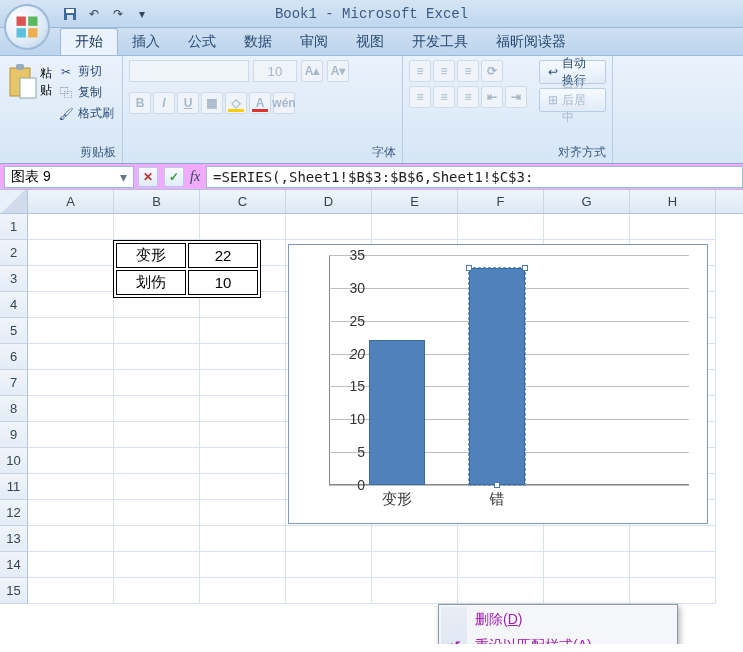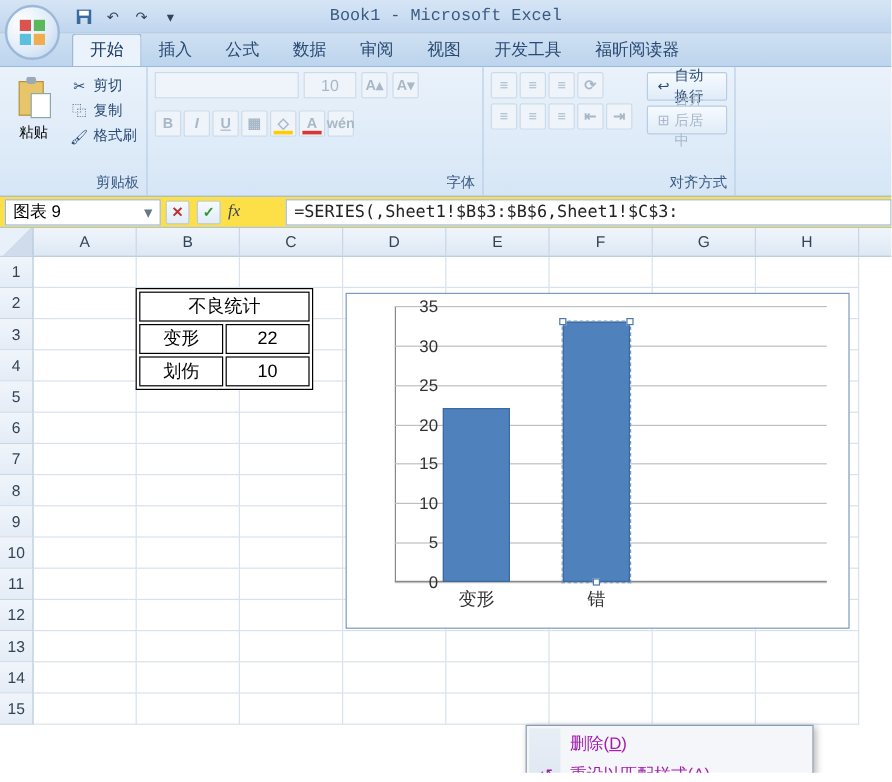--- a/index.html
+++ b/index.html
@@ -17,46 +17,46 @@
   .tabs { height: 28px; background: linear-gradient(#cfe0f2, #bcd4ed); display: flex; align-items: flex-end; padding-left: 60px; border-bottom: 1px solid #9db9d9; }
   .tab { padding: 4px 14px; color: #2a4a72; font-size: 14px; cursor: pointer; }
   .tab.active { background: #eaf2fb; border: 1px solid #9db9d9; border-bottom: none; border-radius: 3px 3px 0 0; color: #1a3a62; }
 
   
   .ribbon { height: 108px; background: linear-gradient(#eaf2fb, #d6e6f6); display: flex; border-bottom: 1px solid #8aa9cd; }
   .group { border-right: 1px solid #b8cde4; padding: 4px 6px 2px; display: flex; flex-direction: column; justify-content: space-between; }
   .group-label { text-align: right; color: #3b5a82; font-size: 12px; padding-top: 2px; }
   .group-body { flex: 1; display: flex; gap: 6px; align-items: flex-start; }
 
-  .paste-big { width: 44px; display: flex; flex-direction: column; align-items: center; gap: 2px; padding-top: 4px; text-align: center; }
+  .paste-big { width: 44px; display: flex; flex-direction: row; align-items: center; gap: 2px; padding-top: 4px; text-align: center; }
   .paste-big .icon { width: 32px; height: 36px; }
   .clip-list { display: flex; flex-direction: column; gap: 2px; padding-top: 2px; }
   .clip-list div { display: flex; align-items: center; gap: 4px; color: #2a4a72; padding: 1px 2px; }
   .small-ico { width: 16px; height: 16px; display:inline-flex; align-items:center; justify-content:center; }
 
   .font-group { width: 280px; }
   .font-row1 { display: flex; gap: 4px; }
   .font-name { width: 120px; height: 22px; background: #fff; border: 1px solid #9db9d9; font-size: 13px; padding: 0 4px; color:#6a7a8a;}
   .font-size { width: 44px; height: 22px; background: #fff; border: 1px solid #9db9d9; text-align: center; color:#6a7a8a;}
   .ribbon-btn { width: 22px; height: 22px; border: 1px solid #b8cde4; background: linear-gradient(#f6faff, #e0ecf8); display: inline-flex; align-items: center; justify-content: center; font-weight: bold; color: #345; border-radius:2px;}
   .font-row2 { display: flex; gap: 2px; margin-top: 4px; }
   .disabled { color: #a8b8c8 !important; background:#eef4fa; border-color:#cddbe9; }
 
   .align-group { width: 210px; }
   .align-rows { display:flex; flex-direction:column; gap:4px; }
   .align-row { display:flex; gap:2px; }
   .wrap-btn { height:24px; border:1px solid #b8cde4; background:linear-gradient(#f6faff,#e0ecf8); padding:0 8px; display:flex; align-items:center; gap:4px; color:#2a4a72; border-radius:2px;}
   .merge-btn { height:24px; border:1px solid #b8cde4; background:linear-gradient(#f6faff,#e0ecf8); padding:0 8px; display:flex; align-items:center; gap:4px; color:#2a4a72; border-radius:2px;}
 
   
-  .formula-bar { height: 26px; background: #fde047; display: flex; align-items: center; border-bottom: 1px solid #b0c4db; }
+  .formula-bar { height: 26px; background: #f0abfc; display: flex; align-items: center; border-bottom: 1px solid #b0c4db; }
   .name-box { width: 130px; height: 22px; background: #fff; border: 1px solid #9db9d9; margin: 0 4px; padding: 0 6px; display:flex; align-items:center; justify-content:space-between; font-size:14px; }
   .fx-area { display:flex; align-items:center; gap:6px; flex:1; }
   .fx-icon { font-style: italic; color:#345; font-family: "Times New Roman", serif; font-size:14px; }
-  .formula-input { flex:1; height:22px; background:#fff; border:1px solid #9db9d9; padding:0 6px; font-family: "Consolas", monospace; font-size:14px; color:#222;margin-left:32px; }
+  .formula-input { flex:1; height:22px; background:#fff; border:1px solid #9db9d9; padding:0 6px; font-family: "Consolas", monospace; font-size:14px; color:#222; }
 
   
   .col-headers { height: 24px; background: linear-gradient(#f0f5fb,#dde8f4); display:flex; border-bottom:1px solid #b0c4db; }
   .corner { width: 28px; border-right:1px solid #b0c4db; background: linear-gradient(135deg, #e8f0fa 50%, #d0dceb 50%); }
   .col-h { width: 86px; text-align:center; border-right:1px solid #c8d6e6; color:#345; line-height:24px; font-size:13px;}
 
   
   .grid-area { position: relative; height: 430px; overflow:hidden; }
   .row-headers { position:absolute; left:0; top:0; width:28px; }
   .row-h { height:26px; background:linear-gradient(#f0f5fb,#e4ecf6); border-bottom:1px solid #c8d6e6; border-right:1px solid #b0c4db; text-align:center; line-height:26px; color:#345; font-size:13px;}
@@ -403,23 +403,20 @@
         <div class="cell"></div>
         <div class="cell"></div>
         <div class="cell"></div>
         <div class="cell"></div>
         <div class="cell"></div>
       </div>
     </div>
 
   <table class="data-table">
     <tbody>
-        <tr>
-          <td class="title-cell" colspan="2">不良统计</td>
-        </tr>
     <tr>
           <td>变形</td>
           <td>22</td>
         </tr>
     <tr>
           <td>划伤</td>
           <td>10</td>
         </tr>
   </tbody>
     </table>
@@ -430,21 +427,21 @@
       <div class="chart-axis-h"></div>
     <div class="chart-grid-line" style="top: 230px;"></div>
         <div class="ylabel" style="top: 230px;">0</div>
         <div class="chart-grid-line" style="top: 197.143px;"></div>
         <div class="ylabel" style="top: 197.143px;">5</div>
         <div class="chart-grid-line" style="top: 164.286px;"></div>
         <div class="ylabel" style="top: 164.286px;">10</div>
         <div class="chart-grid-line" style="top: 131.429px;"></div>
         <div class="ylabel" style="top: 131.429px;">15</div>
         <div class="chart-grid-line" style="top: 98.5714px;"></div>
-        <div class="ylabel" style="top: 98.5714px;">20</div>
+        <div class="ylabel" style="top: 98.5714px; font-style: italic;">20</div>
         <div class="chart-grid-line" style="top: 65.7143px;"></div>
         <div class="ylabel" style="top: 65.7143px;">25</div>
         <div class="chart-grid-line" style="top: 32.8571px;"></div>
         <div class="ylabel" style="top: 32.8571px;">30</div>
         <div class="chart-grid-line" style="top: 0px;"></div>
         <div class="ylabel" style="top: 0px;">35</div>
         <div class="bar" style="left: 40px; height: 144.571px;"></div>
         <div class="xlabel" style="left: 40px; width: 56px;">变形</div>
         <div class="bar sel" style="left: 140px; height: 216.857px;"></div>
         <div class="handle" style="left: 137px; top: 10.1429px;"></div>

